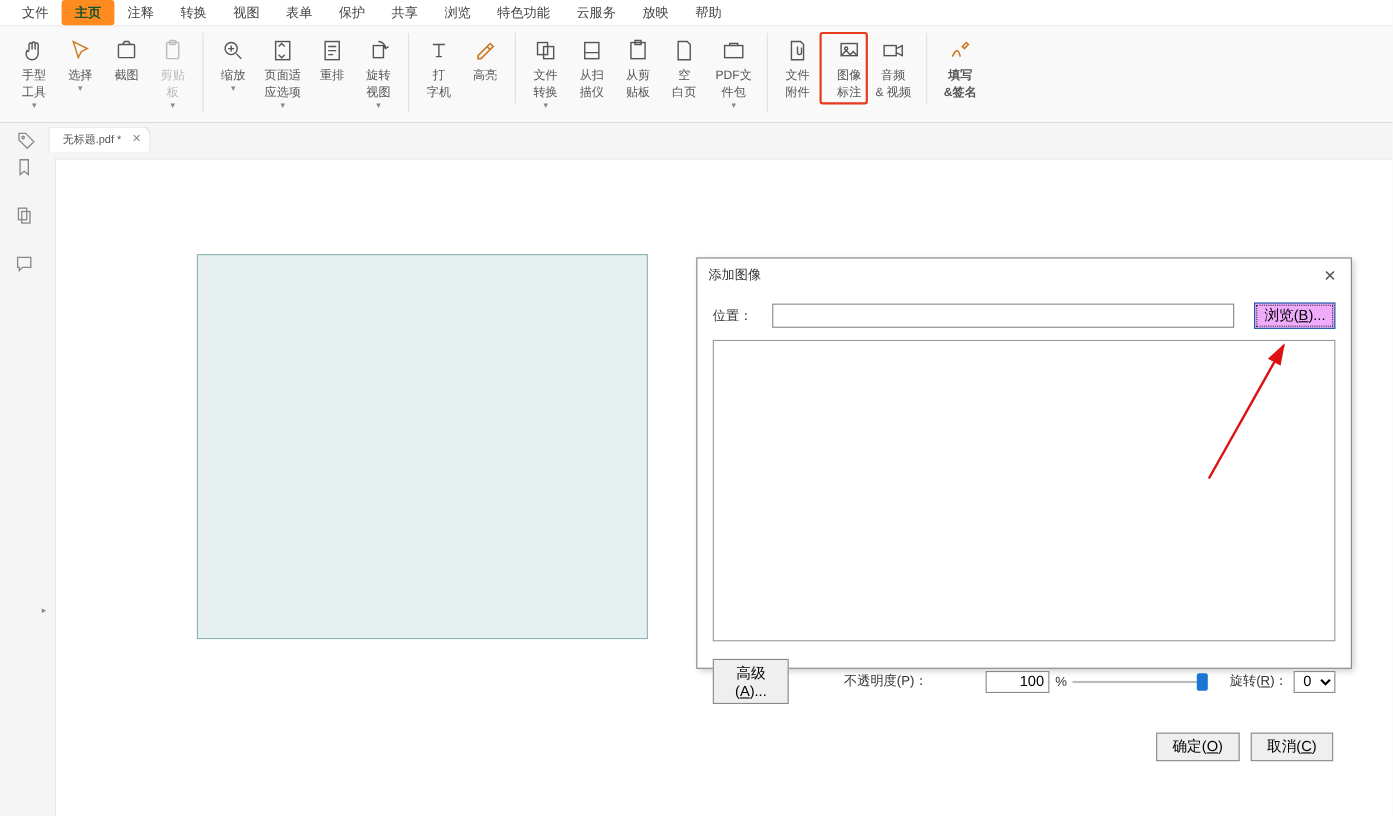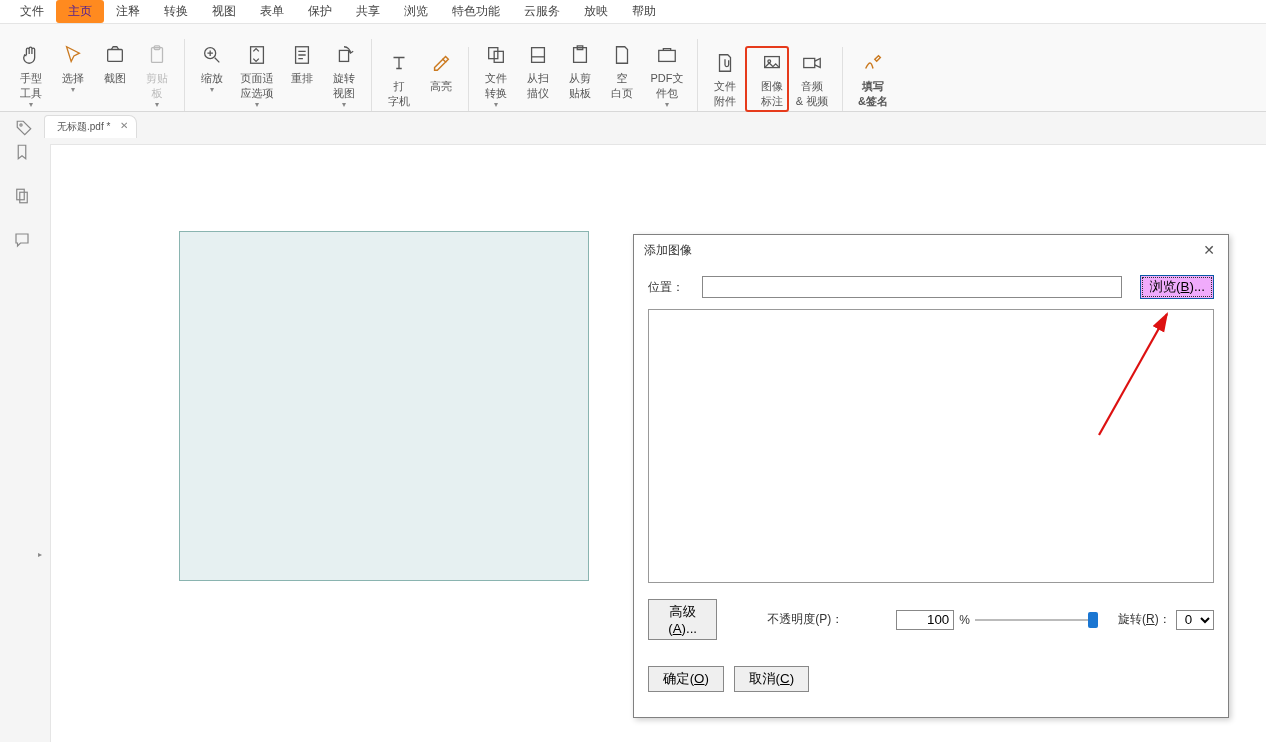--- a/index.html
+++ b/index.html
@@ -24,31 +24,32 @@
     border-bottom: 1px solid #e5e5e5;
     gap: 0;
   }
   .menubar .menu-item {
     padding: 3px 12px;
     cursor: pointer;
     color: #444;
   }
   .menubar .menu-item.active {
     background: #ff8a1f;
-    color: #4c1d95;
+    color: #14532d;
     border-radius: 3px;
+    font-weight: bold;
   }
 
   
   .ribbon {
     background: #f9f9f9;
     border-bottom: 1px solid #d8d8d8;
     height: 88px;
     display: flex;
-    align-items: flex-end;
+    align-items: flex-start;
     padding: 6px 4px 0 4px;
   }
   .ribbon-group {
     display: flex;
     border-right: 1px solid #e0e0e0;
     padding: 0 6px;
     gap: 0;
   }
   .ribbon-group:last-child { border-right: none; font-weight: bold; }
   .ribbon-btn {
@@ -170,21 +171,21 @@
     background: #e6f0f1;
     border: 1px solid #8ab4b0;
   }
 
   
   .dialog {
     position: absolute;
     left: 633px;
     top: 234px;
     width: 596px;
-    height: 484px;
+    height: 374px;
     background: #fff;
     border: 1px solid #808080;
     box-shadow: 2px 2px 6px rgba(0,0,0,0.2);
     font-size: 12px;
   }
   .dialog-title {
     display: flex;
     justify-content: space-between;
     align-items: center;
     padding: 6px 10px;
@@ -276,21 +277,21 @@
   .rot-label { white-space: nowrap; }
   .rot-select {
     width: 44px;
     height: 20px;
     border: 1px solid #888;
     background: #fff;
     padding-left: 4px;
   }
   .dlg-buttons {
     display: flex;
-    justify-content: flex-start;
+    justify-content: flex-end;
     gap: 10px;
     padding-right: 2px;
   }
   .dlg-btn {
     border: 1px solid #888;
     background: #efefef;
     padding: 3px 14px;
     cursor: pointer;
   }
 

